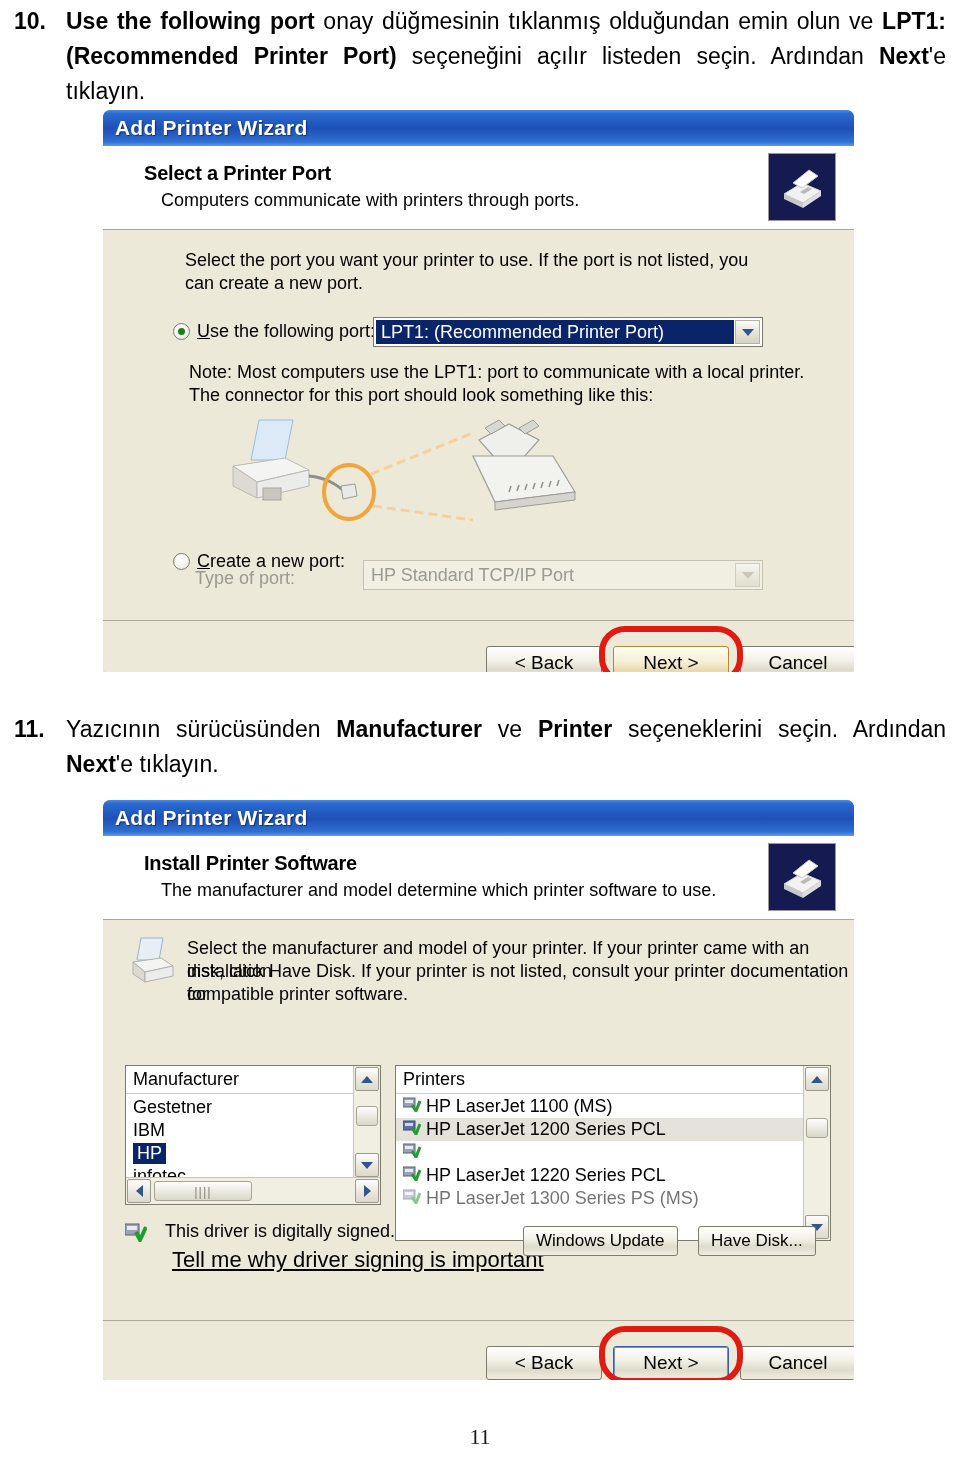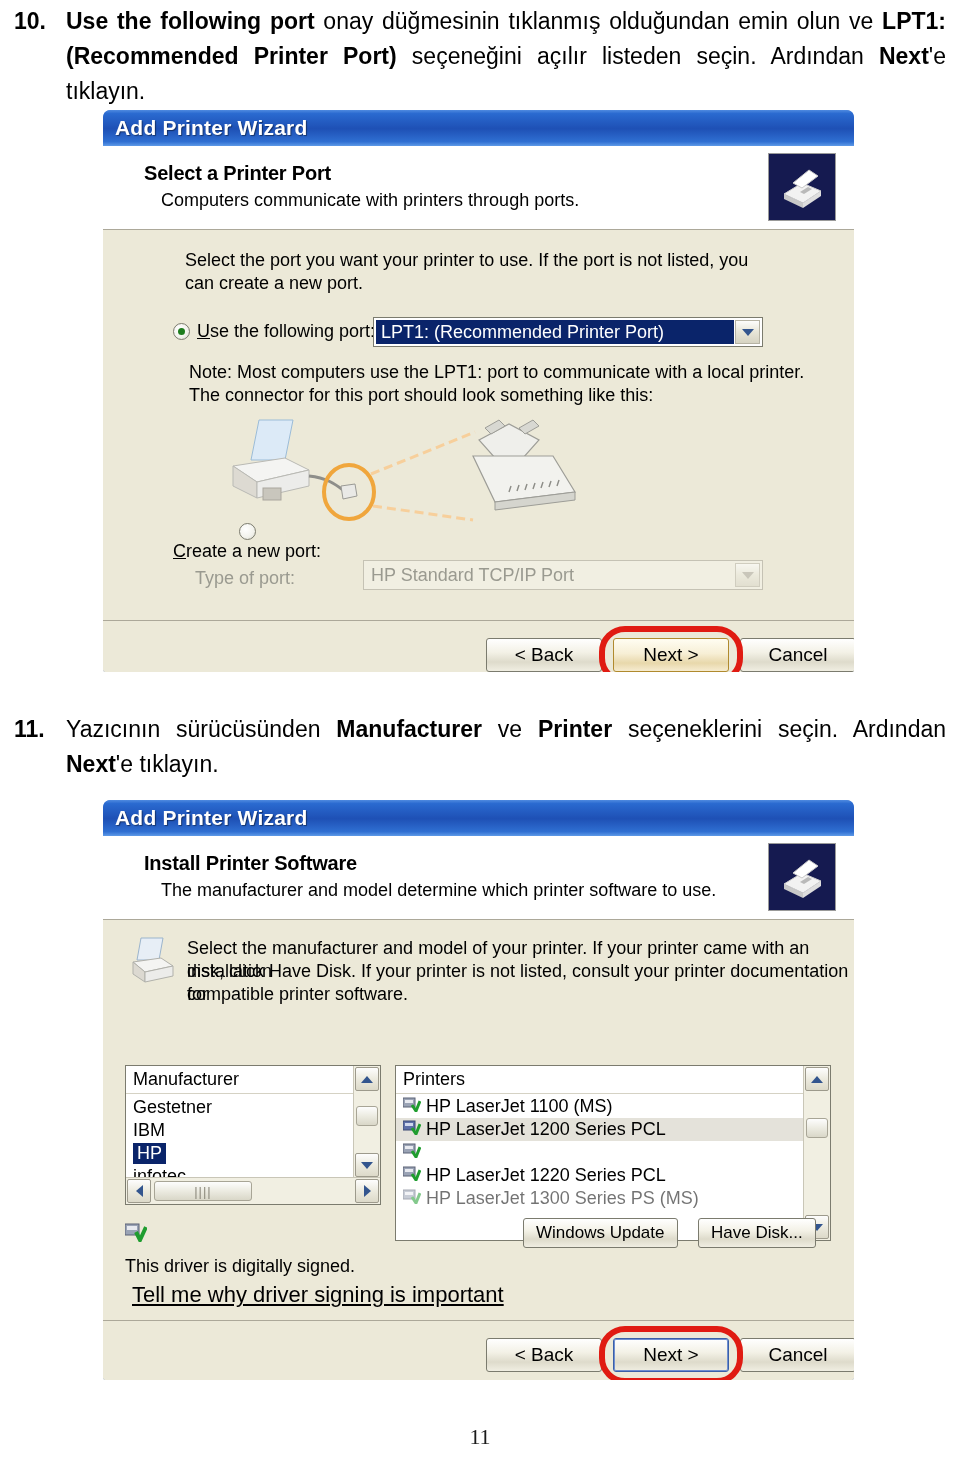--- a/index.html
+++ b/index.html
@@ -130,21 +130,21 @@
   .combo.dis .arrow{opacity:.55;}
   .chev{width:0;height:0;border-left:6px solid transparent;border-right:6px solid transparent;border-top:7px solid #33558e;}
   .combo.dis .chev{border-top-color:#a9a69a;}
 
   
   .btn{
     display:inline-flex;align-items:center;justify-content:center;
     height:34px;min-width:116px;font-size:19px;
     border:1px solid #7b7b6e;border-radius:3px;
     background:linear-gradient(to bottom,#ffffff 0%,#f3f1e6 42%,#dedbcb 72%,#f0eee2 100%);
-    box-sizing:border-box;color:#000;
+    box-sizing:border-box;color:#000;margin-top:8px;
   }
   .btn.small{min-width:auto;padding:0 12px;height:30px;font-size:17px;}
   .btn-wrap{position:absolute;}
   .hl-ring{
     position:absolute;
     border:6px solid #e01b12;
     border-radius:26px;
     box-sizing:border-box;
     pointer-events:none;
   }
@@ -282,21 +282,21 @@
                   <line x1="294" y1="77" x2="296" y2="71"></line>
                 <line x1="302" y1="76" x2="304" y2="70"></line>
                   <line x1="310" y1="75" x2="312" y2="69"></line>
                 <line x1="318" y1="74" x2="320" y2="68"></line>
                   <line x1="326" y1="73" x2="328" y2="67"></line>
                 <line x1="334" y1="72" x2="336" y2="66"></line>
               </g>
             </svg>
           </div>
 
-          <div style="position:absolute;left:70px;top:293px;display:flex;align-items:center;flex-direction:column;">
+          <div style="position:absolute;left:70px;top:320px;display:flex;align-items:center;gap:7px;">
             <span class="radio"></span>
             <span class="txt"><span class="u">C</span>reate a new port:</span>
           </div>
 
           <div class="txt" style="position:absolute;left:92px;top:337px;color:#9a9a90;">Type of port:</div>
 
           <div class="combo dis" style="left:260px;top:330px;width:400px;position:absolute;">
             <div class="val">HP Standard TCP/IP Port</div>
             <div class="arrow">
                 <span class="chev"></span>
@@ -465,21 +465,21 @@
               <div class="sbbtn" style="top:1px;">
                   <span class="up"></span>
                 </div>
               <div class="sbthumb" style="top:52px;"></div>
               <div class="sbbtn" style="bottom:1px;">
                   <span class="dn"></span>
                 </div>
             </div>
           </div>
 
-          <div style="position:absolute;left:22px;top:300px;display:flex;align-items:flex-start;gap:9px;flex-direction:column;">
+          <div style="position:absolute;left:22px;top:300px;display:flex;align-items:flex-start;gap:18px;">
             <span style="margin-top:3px;">
               <svg width="22" height="19" viewBox="0 0 22 19">
                   <rect x="0" y="1" width="14" height="11" fill="#9aa3b5" stroke="#5b6276"></rect>
                   <rect x="2" y="3" width="10" height="4" fill="#e8eaf0"></rect>
                   <path d="M11,9 L15,17 L21,4" stroke="#1f9d2f" stroke-width="4" fill="none"></path>
                 </svg>
             </span>
             <span>
               <span class="txt" style="display:block;">This driver is digitally signed.</span>
               <span class="link" style="display:block;margin-top:4px;">Tell me why driver signing is important</span>

